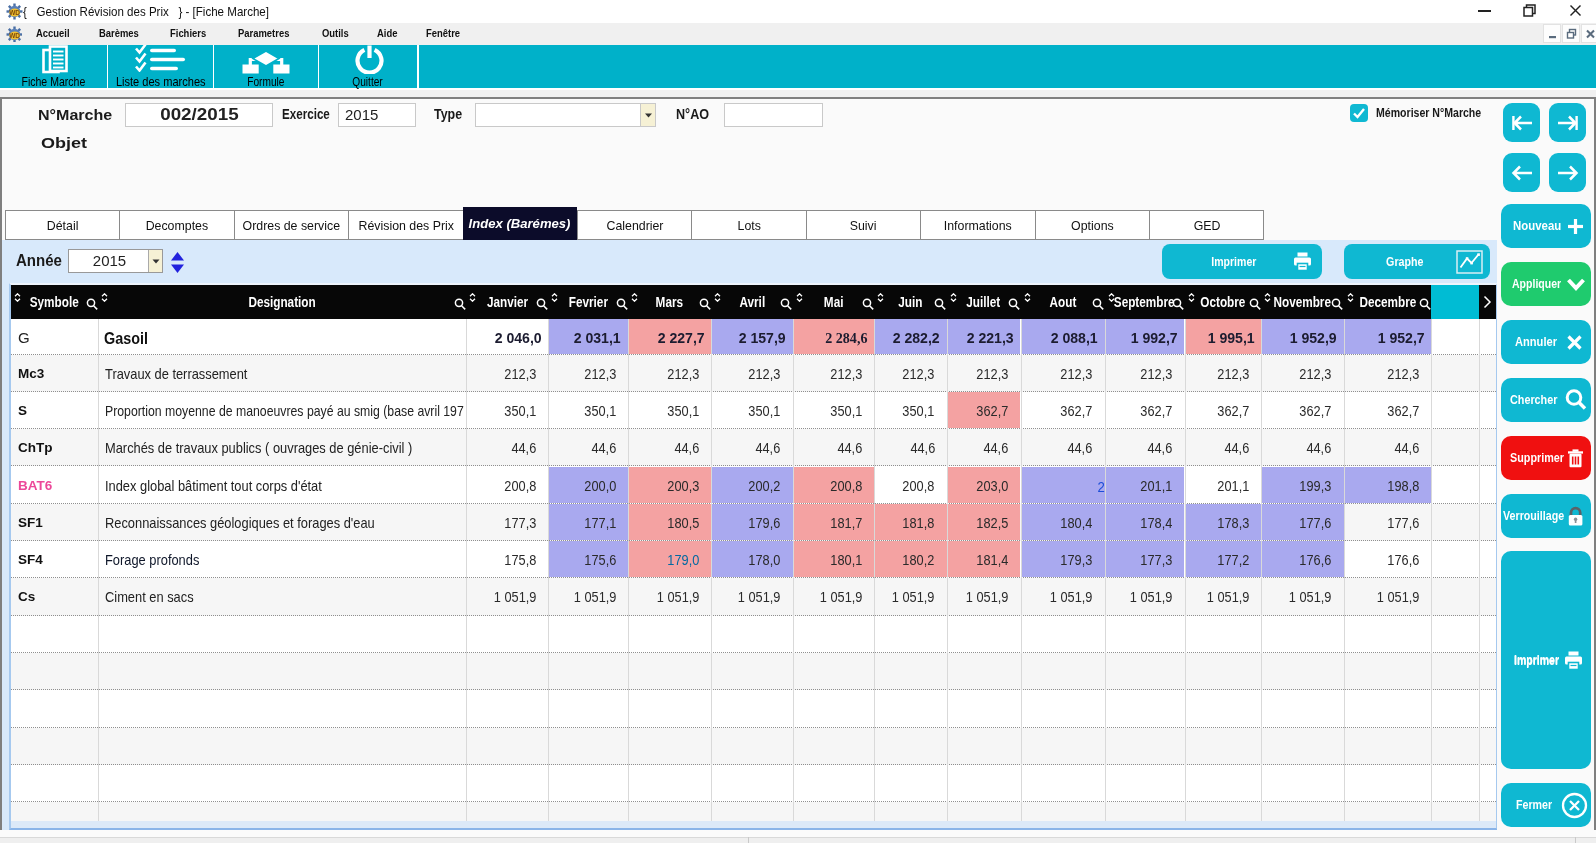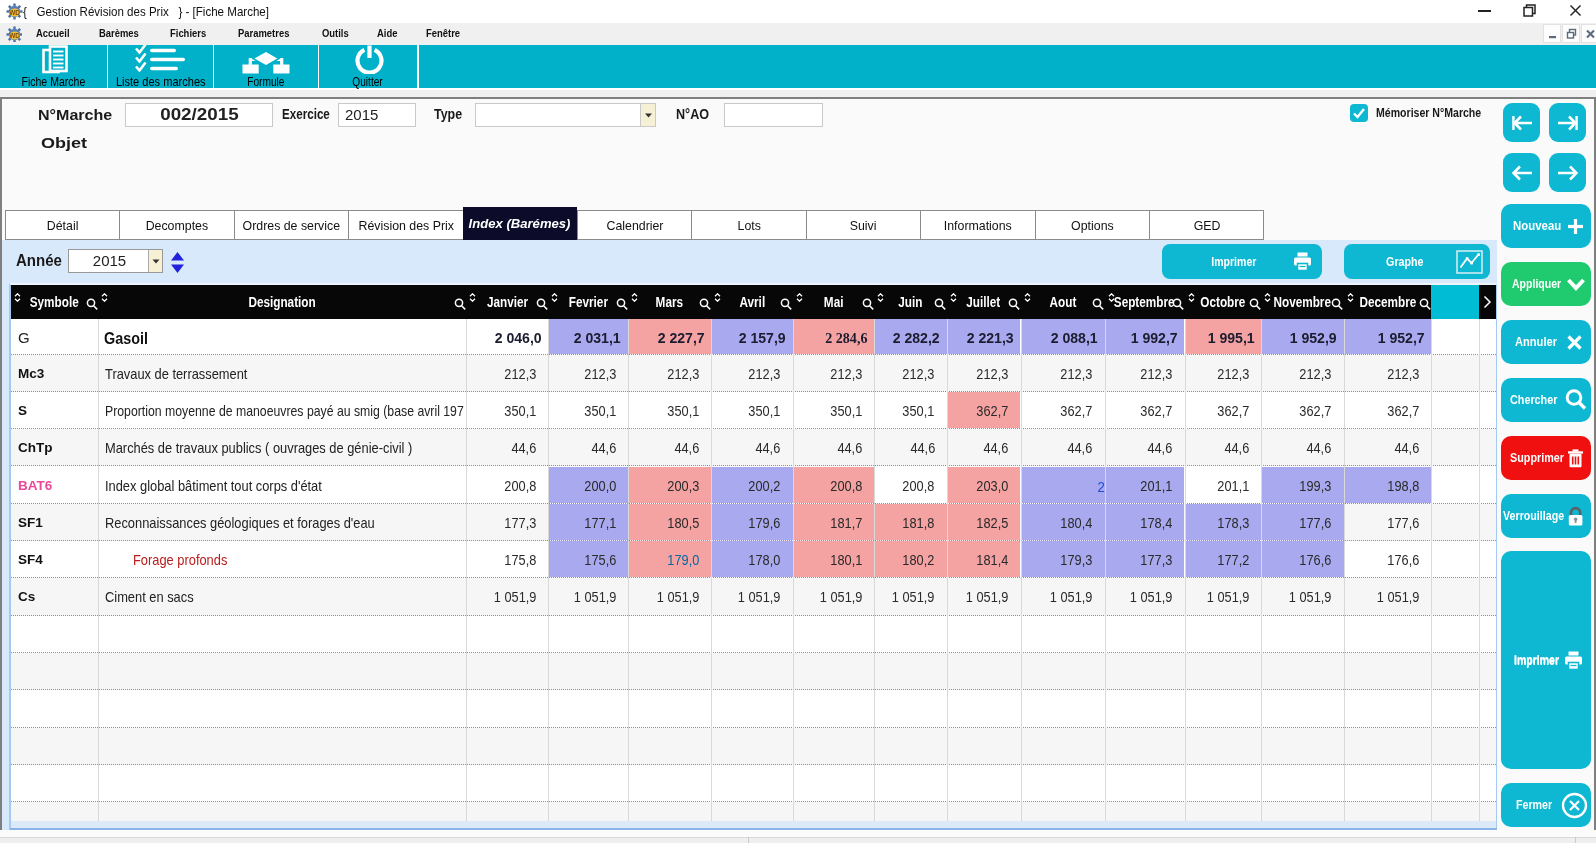--- a/index.html
+++ b/index.html
@@ -458,21 +458,21 @@
     <div class="abs" style="left:1020.5px;top:514.8px;width:72.1px;text-align:right;font-size:14.5px;color:#2a2a2a;"><span style="display:inline-block;white-space:pre;transform:scaleX(0.88);transform-origin:right center;">180,4</span></div>
     <div class="abs" style="left:1104.6px;top:503.8px;width:79.9px;height:36.3px;background:#a9a9ef;"></div>
     <div class="abs" style="left:1104.6px;top:514.8px;width:67.9px;text-align:right;font-size:14.5px;color:#2a2a2a;"><span style="display:inline-block;white-space:pre;transform:scaleX(0.88);transform-origin:right center;">178,4</span></div>
     <div class="abs" style="left:1184.5px;top:503.8px;width:76.9px;height:36.3px;background:#a9a9ef;"></div>
     <div class="abs" style="left:1184.5px;top:514.8px;width:64.9px;text-align:right;font-size:14.5px;color:#2a2a2a;"><span style="display:inline-block;white-space:pre;transform:scaleX(0.88);transform-origin:right center;">178,3</span></div>
     <div class="abs" style="left:1261.4px;top:503.8px;width:82.2px;height:36.3px;background:#a9a9ef;"></div>
     <div class="abs" style="left:1261.4px;top:514.8px;width:70.2px;text-align:right;font-size:14.5px;color:#2a2a2a;"><span style="display:inline-block;white-space:pre;transform:scaleX(0.88);transform-origin:right center;">177,6</span></div>
     <div class="abs" style="left:1343.6px;top:514.8px;width:75.7px;text-align:right;font-size:14.5px;color:#2a2a2a;"><span style="display:inline-block;white-space:pre;transform:scaleX(0.88);transform-origin:right center;">177,6</span></div>
     <div class="abs" style="left:10.5px;top:541.1px;width:1485px;height:37.3px;background:#ffffff;border-bottom:1px dotted #8f8f8f;"></div>
     <div class="abs" style="left:18px;top:552.1px;font-size:13.5px;font-weight:bold;color:#111;">SF4</div>
-    <div class="abs" style="left:104.8px;top:551.1px;width:360.0px;overflow:hidden;font-size:15px;color:#b91c1c;white-space:nowrap;margin-left:28px;"><span style="display:inline-block;white-space:pre;transform:scaleX(0.857);transform-origin:left center;">Forage profonds</span></div>
+    <div class="abs" style="left:104.8px;top:551.1px;width:360.0px;overflow:hidden;font-size:15px;color:#0f172a;white-space:nowrap;"><span style="display:inline-block;white-space:pre;transform:scaleX(0.857);transform-origin:left center;">Forage profonds</span></div>
     <div class="abs" style="left:466.3px;top:552.1px;width:70.0px;text-align:right;font-size:14.5px;color:#2a2a2a;"><span style="display:inline-block;white-space:pre;transform:scaleX(0.88);transform-origin:right center;">175,8</span></div>
     <div class="abs" style="left:548.3px;top:541.1px;width:79.7px;height:36.3px;background:#a9a9ef;"></div>
     <div class="abs" style="left:548.3px;top:552.1px;width:67.7px;text-align:right;font-size:14.5px;color:#2a2a2a;"><span style="display:inline-block;white-space:pre;transform:scaleX(0.88);transform-origin:right center;">175,6</span></div>
     <div class="abs" style="left:628.0px;top:541.1px;width:83.4px;height:36.3px;background:#f4a2a2;"></div>
     <div class="abs" style="left:628.0px;top:552.1px;width:71.4px;text-align:right;font-size:14.5px;color:#0369a1;"><span style="display:inline-block;white-space:pre;transform:scaleX(0.88);transform-origin:right center;">179,0</span></div>
     <div class="abs" style="left:711.4px;top:541.1px;width:81.2px;height:36.3px;background:#a9a9ef;"></div>
     <div class="abs" style="left:711.4px;top:552.1px;width:69.2px;text-align:right;font-size:14.5px;color:#2a2a2a;"><span style="display:inline-block;white-space:pre;transform:scaleX(0.88);transform-origin:right center;">178,0</span></div>
     <div class="abs" style="left:792.6px;top:541.1px;width:81.6px;height:36.3px;background:#f4a2a2;"></div>
     <div class="abs" style="left:792.6px;top:552.1px;width:69.6px;text-align:right;font-size:14.5px;color:#2a2a2a;"><span style="display:inline-block;white-space:pre;transform:scaleX(0.88);transform-origin:right center;">180,1</span></div>
     <div class="abs" style="left:874.2px;top:541.1px;width:72.6px;height:36.3px;background:#f4a2a2;"></div>

